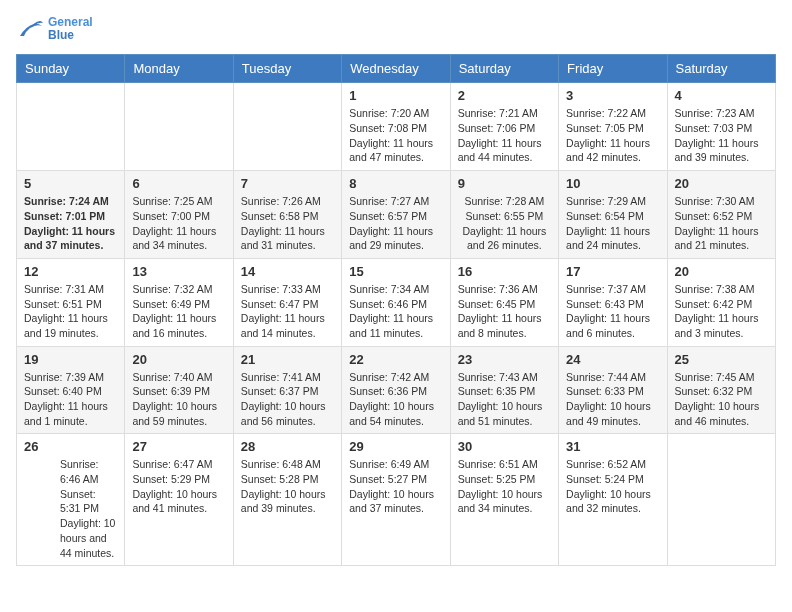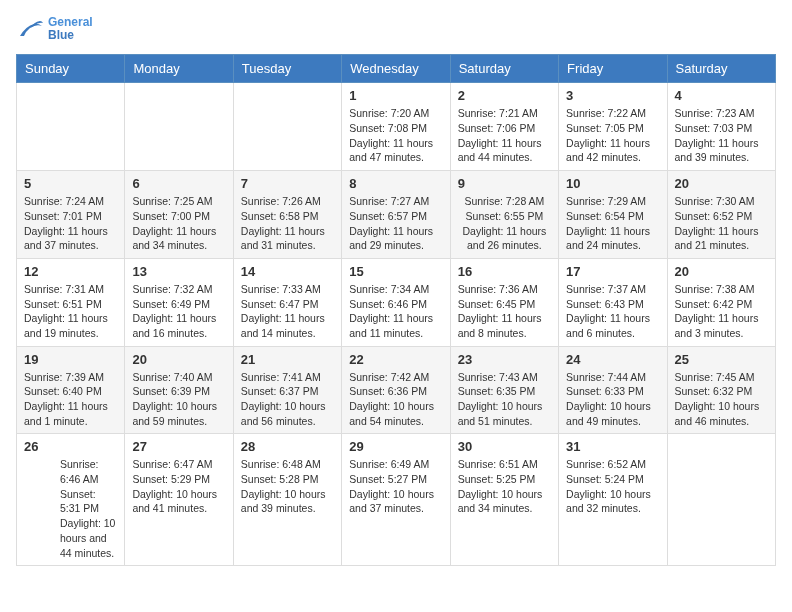--- a/index.html
+++ b/index.html
@@ -142,21 +142,21 @@
         <td>
           <span class="day-num">4</span>
           <div class="day-info" style="white-space: pre-line;">Sunrise: 7:23 AM
 Sunset: 7:03 PM
 Daylight: 11 hours and 39 minutes.</div>
         </td>
       </tr>
       <tr>
         <td>
           <span class="day-num">5</span>
-          <div class="day-info" style="white-space: pre-line;">Sunrise: 7:24 AM
+          <div class="day-info" style="white-space: pre-line; font-weight: bold;">Sunrise: 7:24 AM
 Sunset: 7:01 PM
 Daylight: 11 hours and 37 minutes.</div>
         </td>
         <td>
           <span class="day-num">6</span>
           <div class="day-info" style="white-space: pre-line;">Sunrise: 7:25 AM
 Sunset: 7:00 PM
 Daylight: 11 hours and 34 minutes.</div>
         </td>
         <td>

